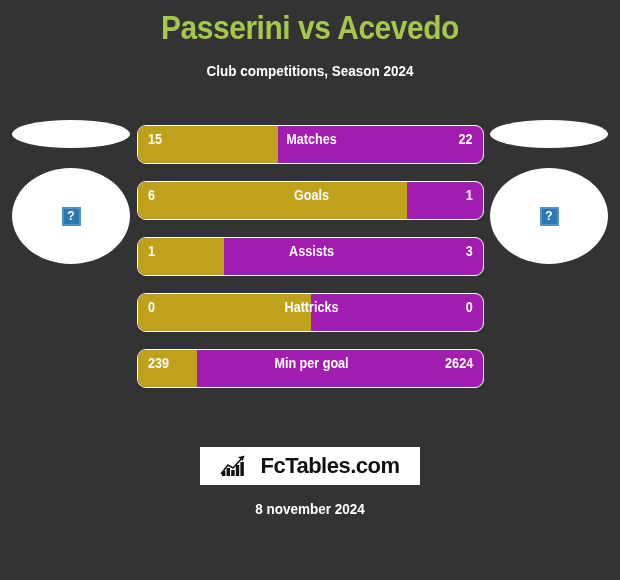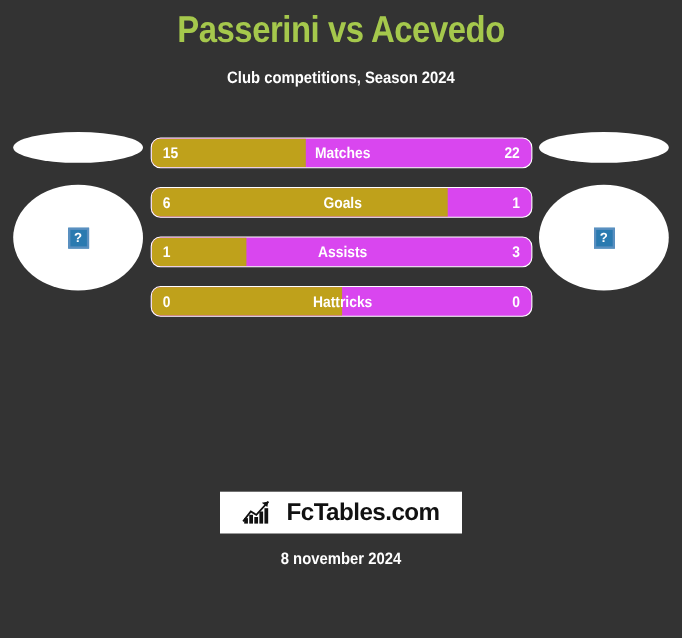--- a/index.html
+++ b/index.html
@@ -61,27 +61,27 @@
   }
   .broken-ico span{
     color:#ffffff;font-size:12px;font-weight:bold;line-height:1;
     font-family:"Liberation Sans", sans-serif;
   }
 
   
   .bars{position:absolute;left:137px;top:125px;width:347px;}
   .bar-row{
     position:relative;
-    height:28px;
+    height:39px;
     margin-bottom:17px;
     border-radius:9px;
     overflow:hidden;
     border:1px solid #ffffff;
     box-sizing:border-box;
-    background:#d946ef;
+    background:#a21caf;
   }
   .bar-fill{
     position:absolute;left:0;top:0;bottom:0;
     background:#BFA11B;
   }
   .bar-left-val,.bar-right-val,.bar-label{
     position:absolute;top:0;height:28px;line-height:27px;
     color:#ffffff;font-weight:bold;font-size:14px;
     transform:scaleX(0.9);
     white-space:nowrap;
@@ -165,20 +165,26 @@
 
     <div class="bar-row">
       <div class="bar-fill" style="width: 50%;"></div>
       <div class="bar-left-val">0</div>
       <div class="bar-label">Hattricks</div>
       <div class="bar-right-val">0</div>
     </div>
 
 
 
+    <div class="bar-row">
+      <div class="bar-fill" style="width: 17%;"></div>
+      <div class="bar-left-val">239</div>
+      <div class="bar-label">Min per goal</div>
+      <div class="bar-right-val">2624</div>
+    </div>
 
   </div>
 
   <div class="logo-box">
     <svg class="logo-ico" viewBox="0 0 26 22">
       <polyline points="1,19 8,10 13,13 24,1" fill="none" stroke="#111111" stroke-width="1.6"></polyline>
       <polygon points="24,1 18,2 23,6" fill="#111111"></polygon>
       <rect x="2" y="16" width="3.4" height="5" fill="#111111"></rect>
       <rect x="6.6" y="13" width="3.4" height="8" fill="#111111"></rect>
       <rect x="11.2" y="15" width="3.4" height="6" fill="#111111"></rect>

